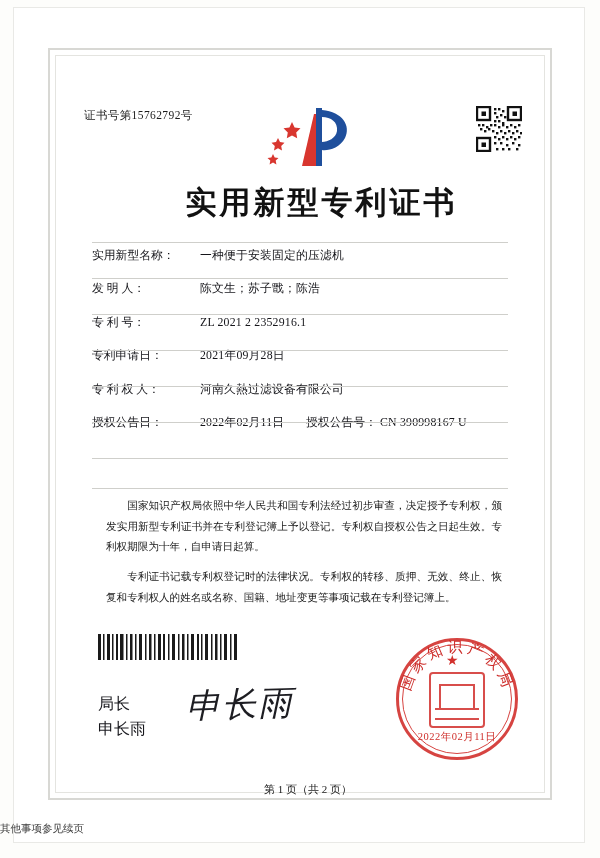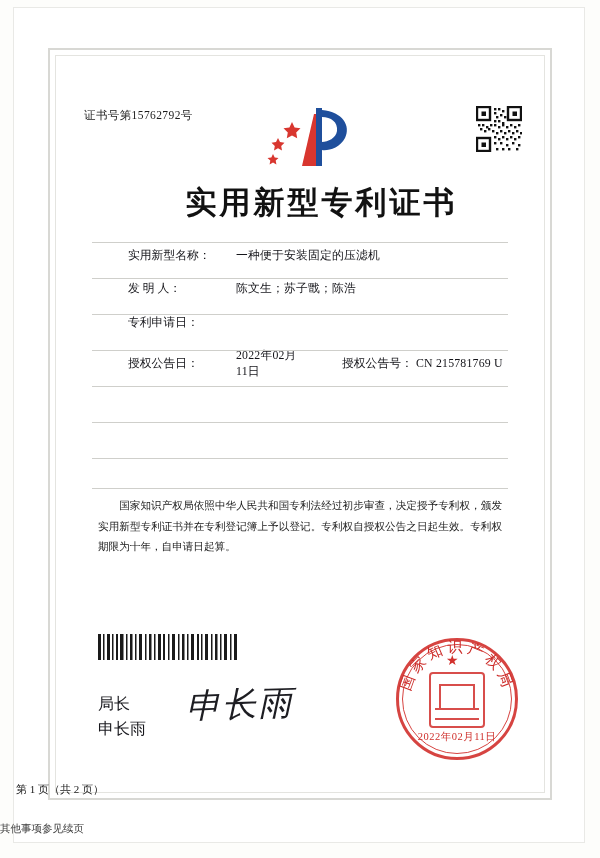--- a/index.html
+++ b/index.html
@@ -85,21 +85,20 @@
   }
   .frow {
     display: flex;
     align-items: baseline;
     margin-bottom: 17.5px;
     line-height: 1.35;
   }
   .flabel {
     white-space: nowrap;
     flex: 0 0 auto;
-    margin-left: 36px;
   }
   .flabel.w-wide { width: 108px; }
   .flabel.w-mid  { width: 74px; }
   .fvalue {
     flex: 1 1 auto;
     letter-spacing: 0.2px;
   }
   .frow-split { display: flex; }
   .frow-split .half { display: flex; align-items: center; }
   .frow-split .half.left { width: 214px; }
@@ -114,21 +113,21 @@
   
   .body-text {
     position: absolute;
     left: 98px; top: 496px;
     width: 404px;
     font-size: 10.6px;
     line-height: 1.95;
     color: #1a1a1a;
     text-align: justify;
   }
-  .body-text p { margin: 0 0 9px 0; text-indent: 2em; }
+  .body-text p { margin: 0 0 9px 8px; text-indent: 2em; }
 
   
   .barcode {
     position: absolute;
     left: 98px; top: 634px;
     width: 140px; height: 26px;
   }
 
   
   .sig-label {
@@ -212,20 +211,21 @@
     text-align: center;
     font-size: 10.5px;
     color: #cf2f2b;
     letter-spacing: .5px;
   }
 
   
   .page-no {
     position: absolute;
     left: 0; right: 0; top: 782px;
+    text-align: center;
     font-size: 11px;
     color: #1a1a1a;
     padding-left: 16px;
   }
   .footnote {
     position: absolute;
     left: 0; right: 0; top: 822px;
     text-align: left;
     font-size: 10.5px;
     color: #3a3a3a;
@@ -318,45 +318,55 @@
   <div class="fields">
     <div class="frow">
       <div class="flabel w-wide">实用新型名称：</div>
       <div class="fvalue">一种便于安装固定的压滤机</div>
     </div>
     <div class="frow">
       <div class="flabel w-wide">发 明 人：</div>
       <div class="fvalue">陈文生；苏子戬；陈浩</div>
     </div>
     <div class="frow">
+      <div class="flabel w-wide">专 利 号：</div>
+      <div class="fvalue">ZL 2021 2 2352916.1</div>
+    </div>
+    <div class="frow">
       <div class="flabel w-wide">专利申请日：</div>
+      <div class="fvalue">2021年09月28日</div>
+    </div>
+    <div class="frow">
+      <div class="flabel w-wide">专 利 权 人：</div>
+      <div class="fvalue">河南久熱过滤设备有限公司</div>
     </div>
     <div class="frow frow-split">
       <div class="half left">
         <div class="flabel w-wide">授权公告日：</div>
         <div class="fvalue">2022年02月11日</div>
       </div>
       <div class="half">
         <div class="flabel w-mid">授权公告号：</div>
-        <div class="fvalue">CN 215781769 U</div>
+        <div class="fvalue">CN 390998167 U</div>
       </div>
     </div>
   </div>
 
   <div class="hr-line" style="top:242px"></div>
   <div class="hr-line" style="top:278px"></div>
   <div class="hr-line" style="top:314px"></div>
   <div class="hr-line" style="top:350px"></div>
   <div class="hr-line" style="top:386px"></div>
   <div class="hr-line" style="top:422px"></div>
   <div class="hr-line" style="top:458px"></div>
   <div class="hr-line" style="top:488px"></div>
 
   <div class="body-text">
     <p>国家知识产权局依照中华人民共和国专利法经过初步审查，决定授予专利权，颁发实用新型专利证书并在专利登记簿上予以登记。专利权自授权公告之日起生效。专利权期限为十年，自申请日起算。</p>
+    <p>专利证书记载专利权登记时的法律状况。专利权的转移、质押、无效、终止、恢复和专利权人的姓名或名称、国籍、地址变更等事项记载在专利登记簿上。</p>
   </div>
 
   <div class="barcode">
     <svg width="140" height="26" viewBox="0 0 140 26">
       <g fill="#1a1a1a">
         <rect x="0" y="0" width="3" height="26"></rect>
           <rect x="5" y="0" width="1.5" height="26"></rect>
         <rect x="9" y="0" width="3" height="26"></rect>
           <rect x="14" y="0" width="1.5" height="26"></rect>
         <rect x="18" y="0" width="2" height="26"></rect>

